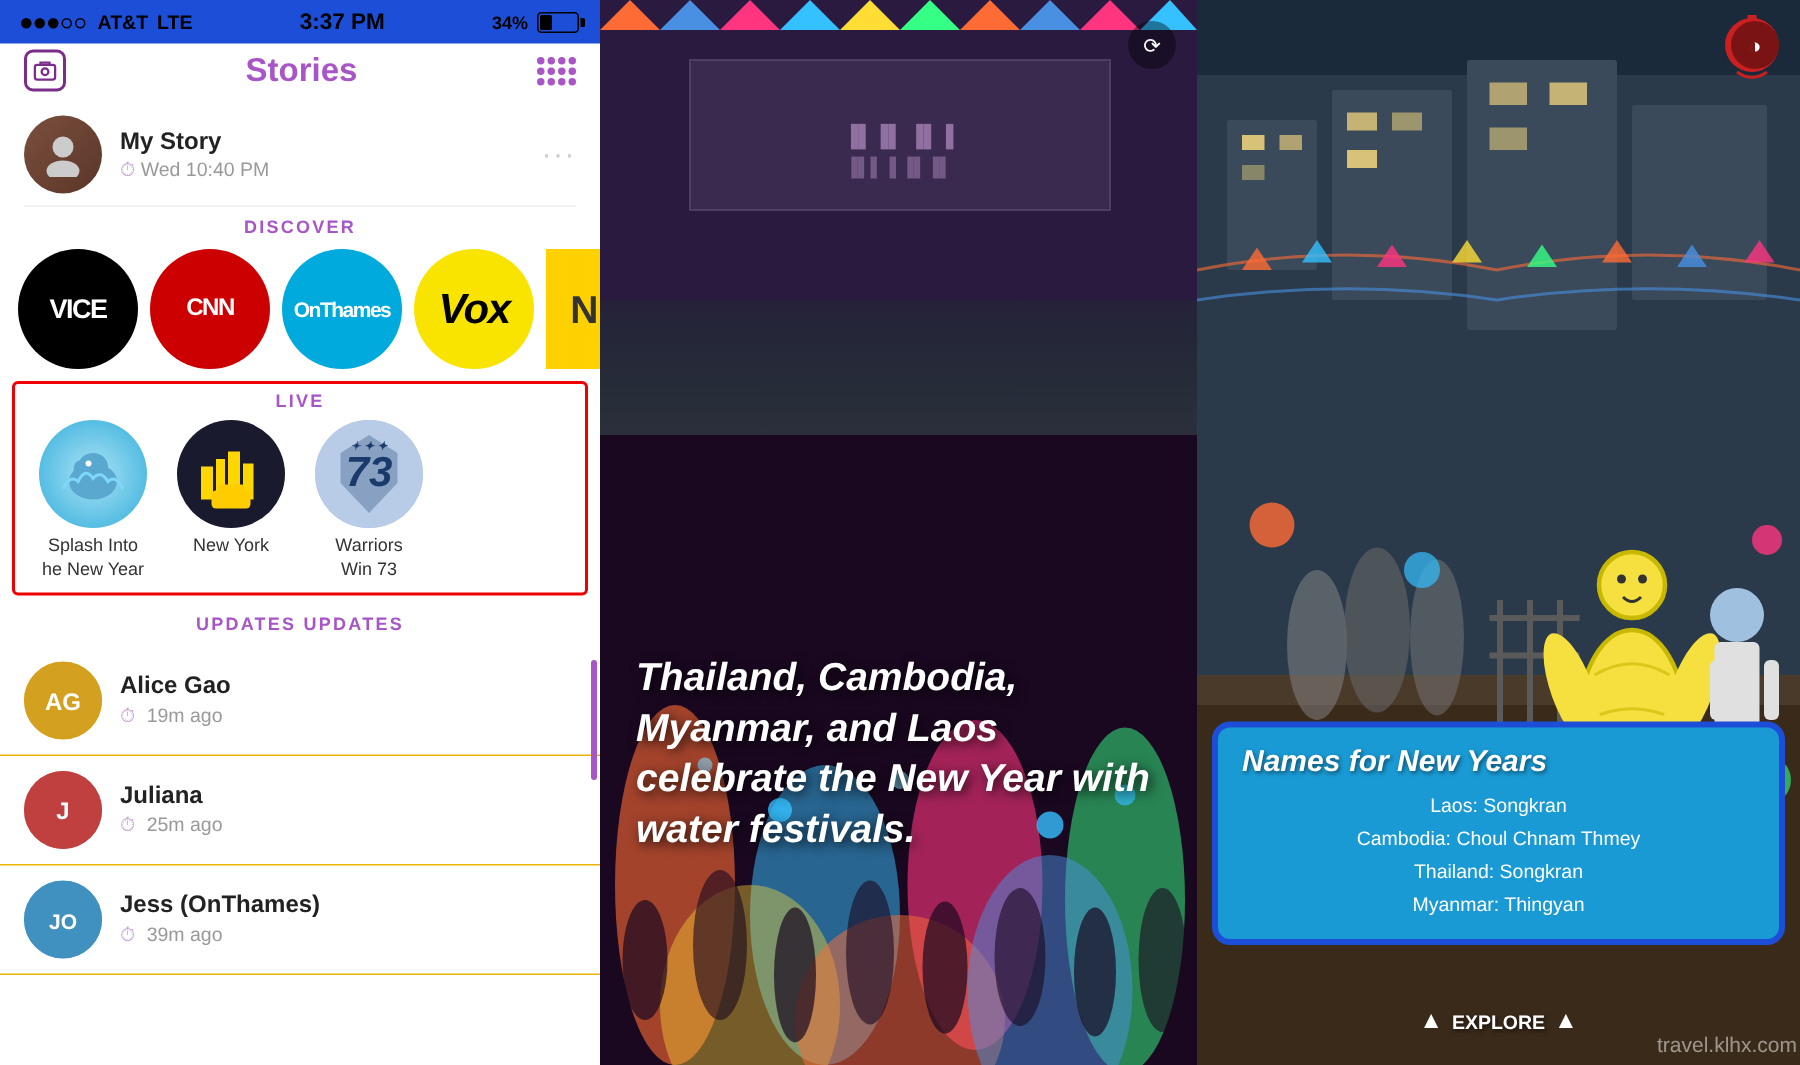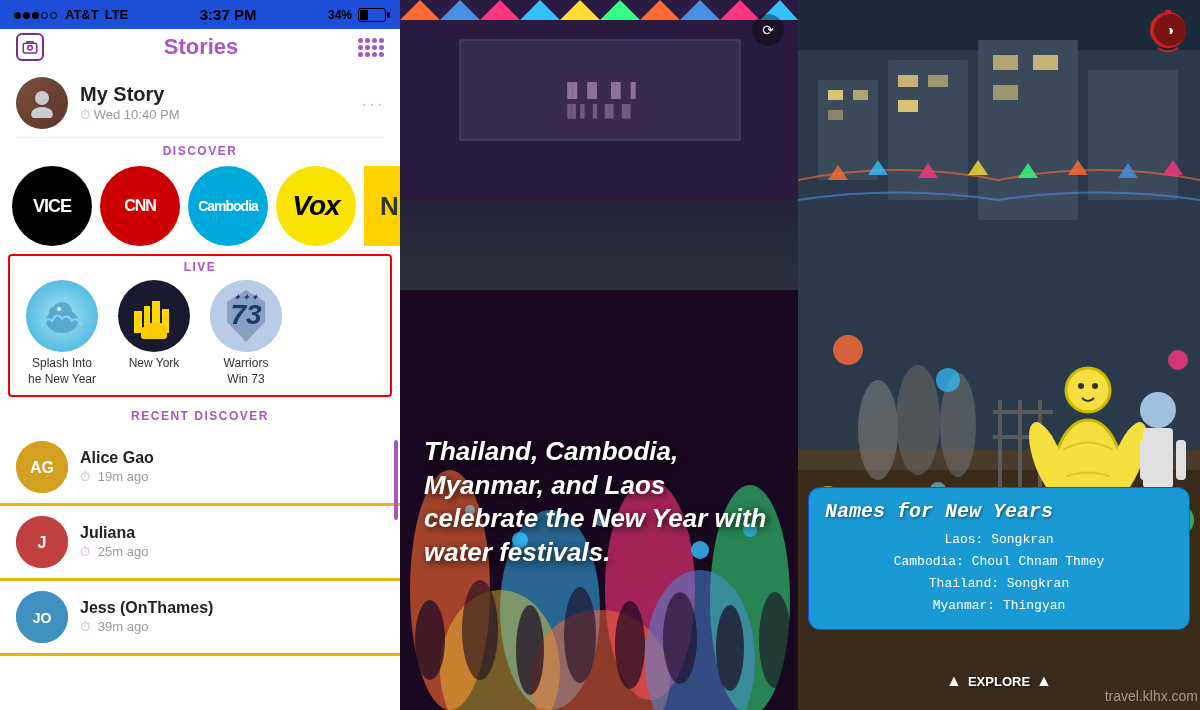--- a/index.html
+++ b/index.html
@@ -96,21 +96,21 @@
     }
     .avatar-placeholder {
       width: 52px; height: 52px;
       border-radius: 50%;
       background: linear-gradient(135deg, #7b4f3e 0%, #5a3628 100%);
       flex-shrink: 0;
       display: flex; align-items: center; justify-content: center;
       color: #fff; font-size: 18px; font-weight: bold;
     }
     .story-info { flex: 1; }
-    .story-name { font-size: 20px; font-weight: 600; color: #222; }
+    .story-name { font-size: 16px; font-weight: 600; color: #222; }
     .story-time { font-size: 13px; color: #999; margin-top: 1px; }
     .story-more { color: #ccc; font-size: 20px; letter-spacing: 1px; }
 
     
     .section-label {
       text-align: center;
       font-size: 12px;
       font-weight: 700;
       letter-spacing: 1.5px;
       color: #a855c8;
@@ -201,21 +201,21 @@
     
     .recent-updates {
       padding: 0;
       overflow: hidden;
     }
     .recent-item {
       display: flex;
       align-items: center;
       padding: 10px 16px;
       gap: 12px;
-      border-bottom: 3px solid #eab308;
+      border-bottom: 1px solid #eab308;
     }
     .recent-avatar {
       width: 52px; height: 52px;
       border-radius: 50%;
       flex-shrink: 0;
       overflow: hidden;
     }
     .recent-info { flex: 1; }
     .recent-name { font-size: 16px; font-weight: 600; color: #222; }
     .recent-time { font-size: 13px; color: #999; margin-top: 2px; }
@@ -292,22 +292,21 @@
 
     
     .names-overlay {
       position: absolute;
       bottom: 80px;
       left: 10px;
       right: 10px;
       background: #1a9ad4;
       border-radius: 12px;
       padding: 12px 16px;
-      border: 1px solid #1d4ed8;
-      font-family: Liberation Mono, monospace;
+      border: 4px solid #1d4ed8;
     }
     .names-title {
       font-size: 20px;
       font-weight: 900;
       color: #fff;
       font-style: italic;
       text-shadow: 1px 1px 3px rgba(0,0,0,0.5);
       margin-bottom: 6px;
     }
     .names-content {
@@ -425,21 +424,21 @@
 
     <div class="section-label">DISCOVER</div>
     <div class="discover-row">
       <div class="discover-item discover-vice">
         <span class="discover-label" style="font-size:18px;letter-spacing:-1px;">VICE</span>
       </div>
       <div class="discover-item discover-cnn">
         <span class="discover-label discover-label-cnn">CNN</span>
       </div>
       <div class="discover-item discover-mashable">
-        <span class="discover-label" style="font-size:14px;font-weight:900;">Cambodia</span>
+        <span class="discover-label" style="font-size:14px;font-weight:900;">OnThames</span>
       </div>
       <div class="discover-item discover-vox">
         <span class="discover-label discover-label-black" style="font-size:28px;font-weight:900;font-style:italic;">Vox</span>
       </div>
       <div class="discover-item" style="background:#ffd100;width:50px;height:80px;border-radius:0;">
         <span class="discover-label discover-label-black" style="font-size:26px;font-weight:900;color:#333;">N</span>
       </div>
     </div>
 
     <div class="live-section">
@@ -487,21 +486,21 @@
               <text x="36" y="44" text-anchor="middle" font-size="28" font-weight="900" font-style="italic" fill="#1a3a6b">73</text>
 
               <text x="36" y="20" text-anchor="middle" font-size="8" fill="#1a3a6b">✦ ✦ ✦</text>
             </svg>
           </div>
           <div class="live-name">Warriors<br>Win 73</div>
         </div>
       </div>
     </div>
 
-    <div class="section-label" style="margin-top:6px;">RECENT DISCOVER</div>
+    <div class="section-label" style="margin-top:6px;">UPDATES UPDATES</div>
     <div class="recent-updates">
 
       <div class="recent-item">
         <div class="recent-avatar av-alice">
           <svg width="52" height="52" viewBox="0 0 52 52">
             <rect width="52" height="52" fill="#d4a020"></rect>
             <text x="26" y="32" text-anchor="middle" font-size="16" fill="#fff" font-weight="bold">AG</text>
           </svg>
         </div>
         <div class="recent-info">

